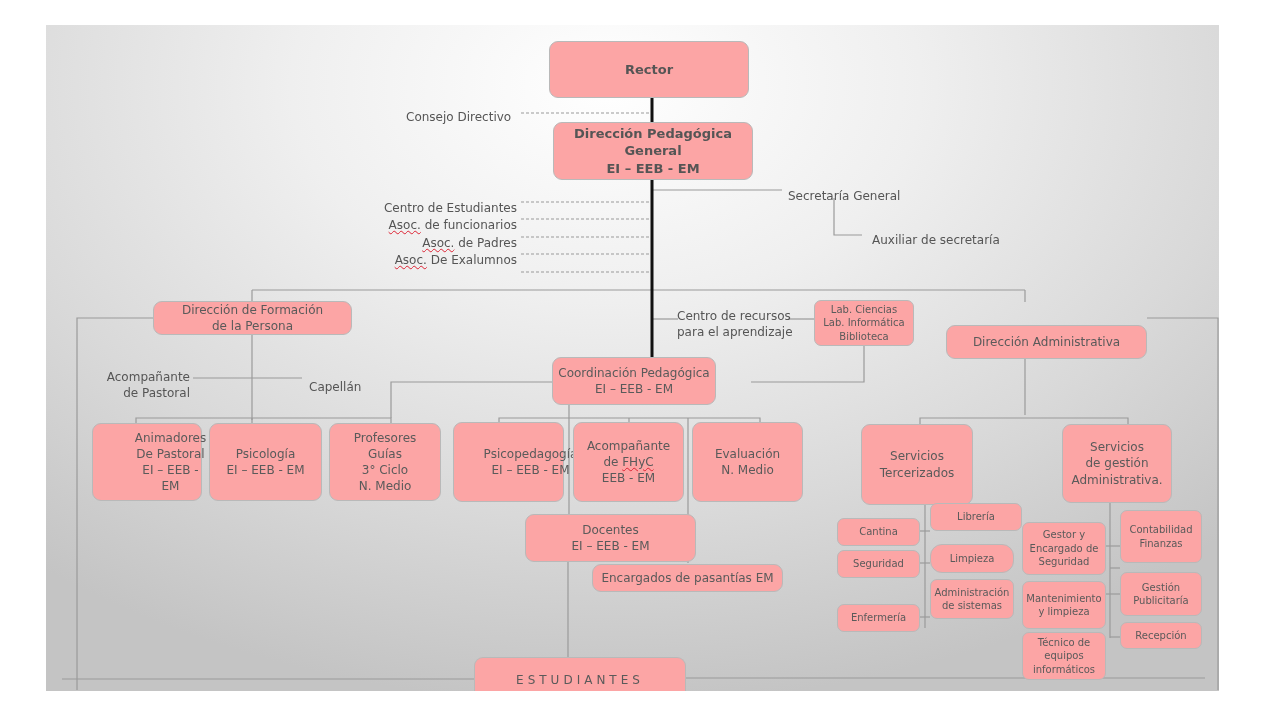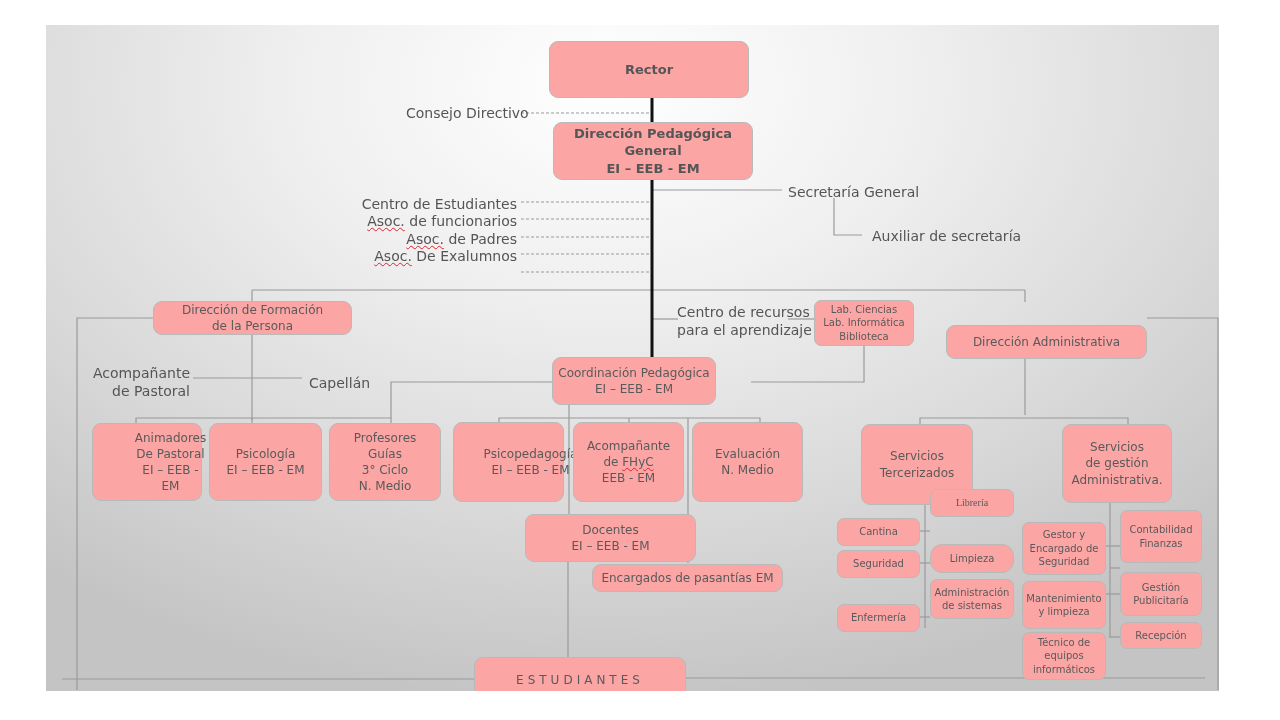--- a/index.html
+++ b/index.html
@@ -6,21 +6,21 @@
   body { width:1280px; height:720px; background:#ffffff; position:relative; overflow:hidden;
          font-family:"DejaVu Sans", sans-serif; color:#555; }
   #slide { position:absolute; left:46px; top:25px; width:1173px; height:666px; overflow:hidden;
            background: radial-gradient(ellipse 900px 620px at 560px 60px, #ffffff 0%, #efefef 35%, #d9d9d9 70%, #c4c4c4 100%); }
   svg.lines { position:absolute; left:0; top:0; width:1280px; height:720px; pointer-events:none; }
   .box { position:absolute; box-sizing:border-box; background:#fca5a5; border:1px solid #b9b9b9;
          border-radius:9px; display:flex; align-items:center; justify-content:center; text-align:center;
          white-space:pre-line; color:#5a5a5a; font-size:12px; line-height:1.35; }
   .box.bold { font-weight:bold; color:#555; font-size:13px; }
   .box.sm { font-size:10px; line-height:1.35; border-radius:7px; }
-  .lbl { position:absolute; white-space:pre-line; color:#555; font-size:14px; line-height:1.3; }
+  .lbl { position:absolute; white-space:pre-line; color:#555; font-size:12px; line-height:1.3;margin-top:6px; }
   .lbl.r { text-align:right; }
   .squig { text-decoration: underline wavy #d23; text-decoration-thickness:1px; }
   .est { letter-spacing:4px; font-size:12px; align-items:flex-start; padding-top:14px; }
 </style>
 </head>
 <body>
 
 <div id="slide"></div>
 
 <svg class="lines" xmlns="http://www.w3.org/2000/svg">
@@ -132,21 +132,21 @@
 <div class="box" style="left:481px;top:514px;width:171px;height:48px;margin-left:44px;">Docentes
 EI – EEB - EM</div>
 <div class="box" style="left:592px;top:564px;width:191px;height:28px;">Encargados de pasantías EM</div>
 
 <div class="box" style="left:946px;top:301px;width:201px;height:34px;margin-top:24px;">Dirección Administrativa</div>
 <div class="box" style="left:861px;top:424px;width:112px;height:81px;">Servicios
 Tercerizados</div>
 <div class="box sm" style="left:837px;top:518px;width:83px;height:28px;">Cantina</div>
 <div class="box sm" style="left:837px;top:550px;width:83px;height:28px;">Seguridad</div>
 <div class="box sm" style="left:837px;top:604px;width:83px;height:28px;">Enfermería</div>
-<div class="box sm" style="left:930px;top:489px;width:84px;height:28px;font-family:Liberation Serif, serif;">Librería</div>
+<div class="box sm" style="left:930px;top:503px;width:92px;height:28px;">Librería</div>
 <div class="box sm" style="left:930px;top:544px;width:84px;height:29px;border-radius:12px;">Limpieza</div>
 <div class="box sm" style="left:930px;top:579px;width:84px;height:40px;">Administración
 de sistemas</div>
 
 <div class="box" style="left:1062px;top:424px;width:110px;height:79px;">Servicios
 de gestión
 Administrativa.</div>
 <div class="box sm" style="left:1022px;top:522px;width:84px;height:53px;">Gestor y
 Encargado de
 Seguridad</div>

